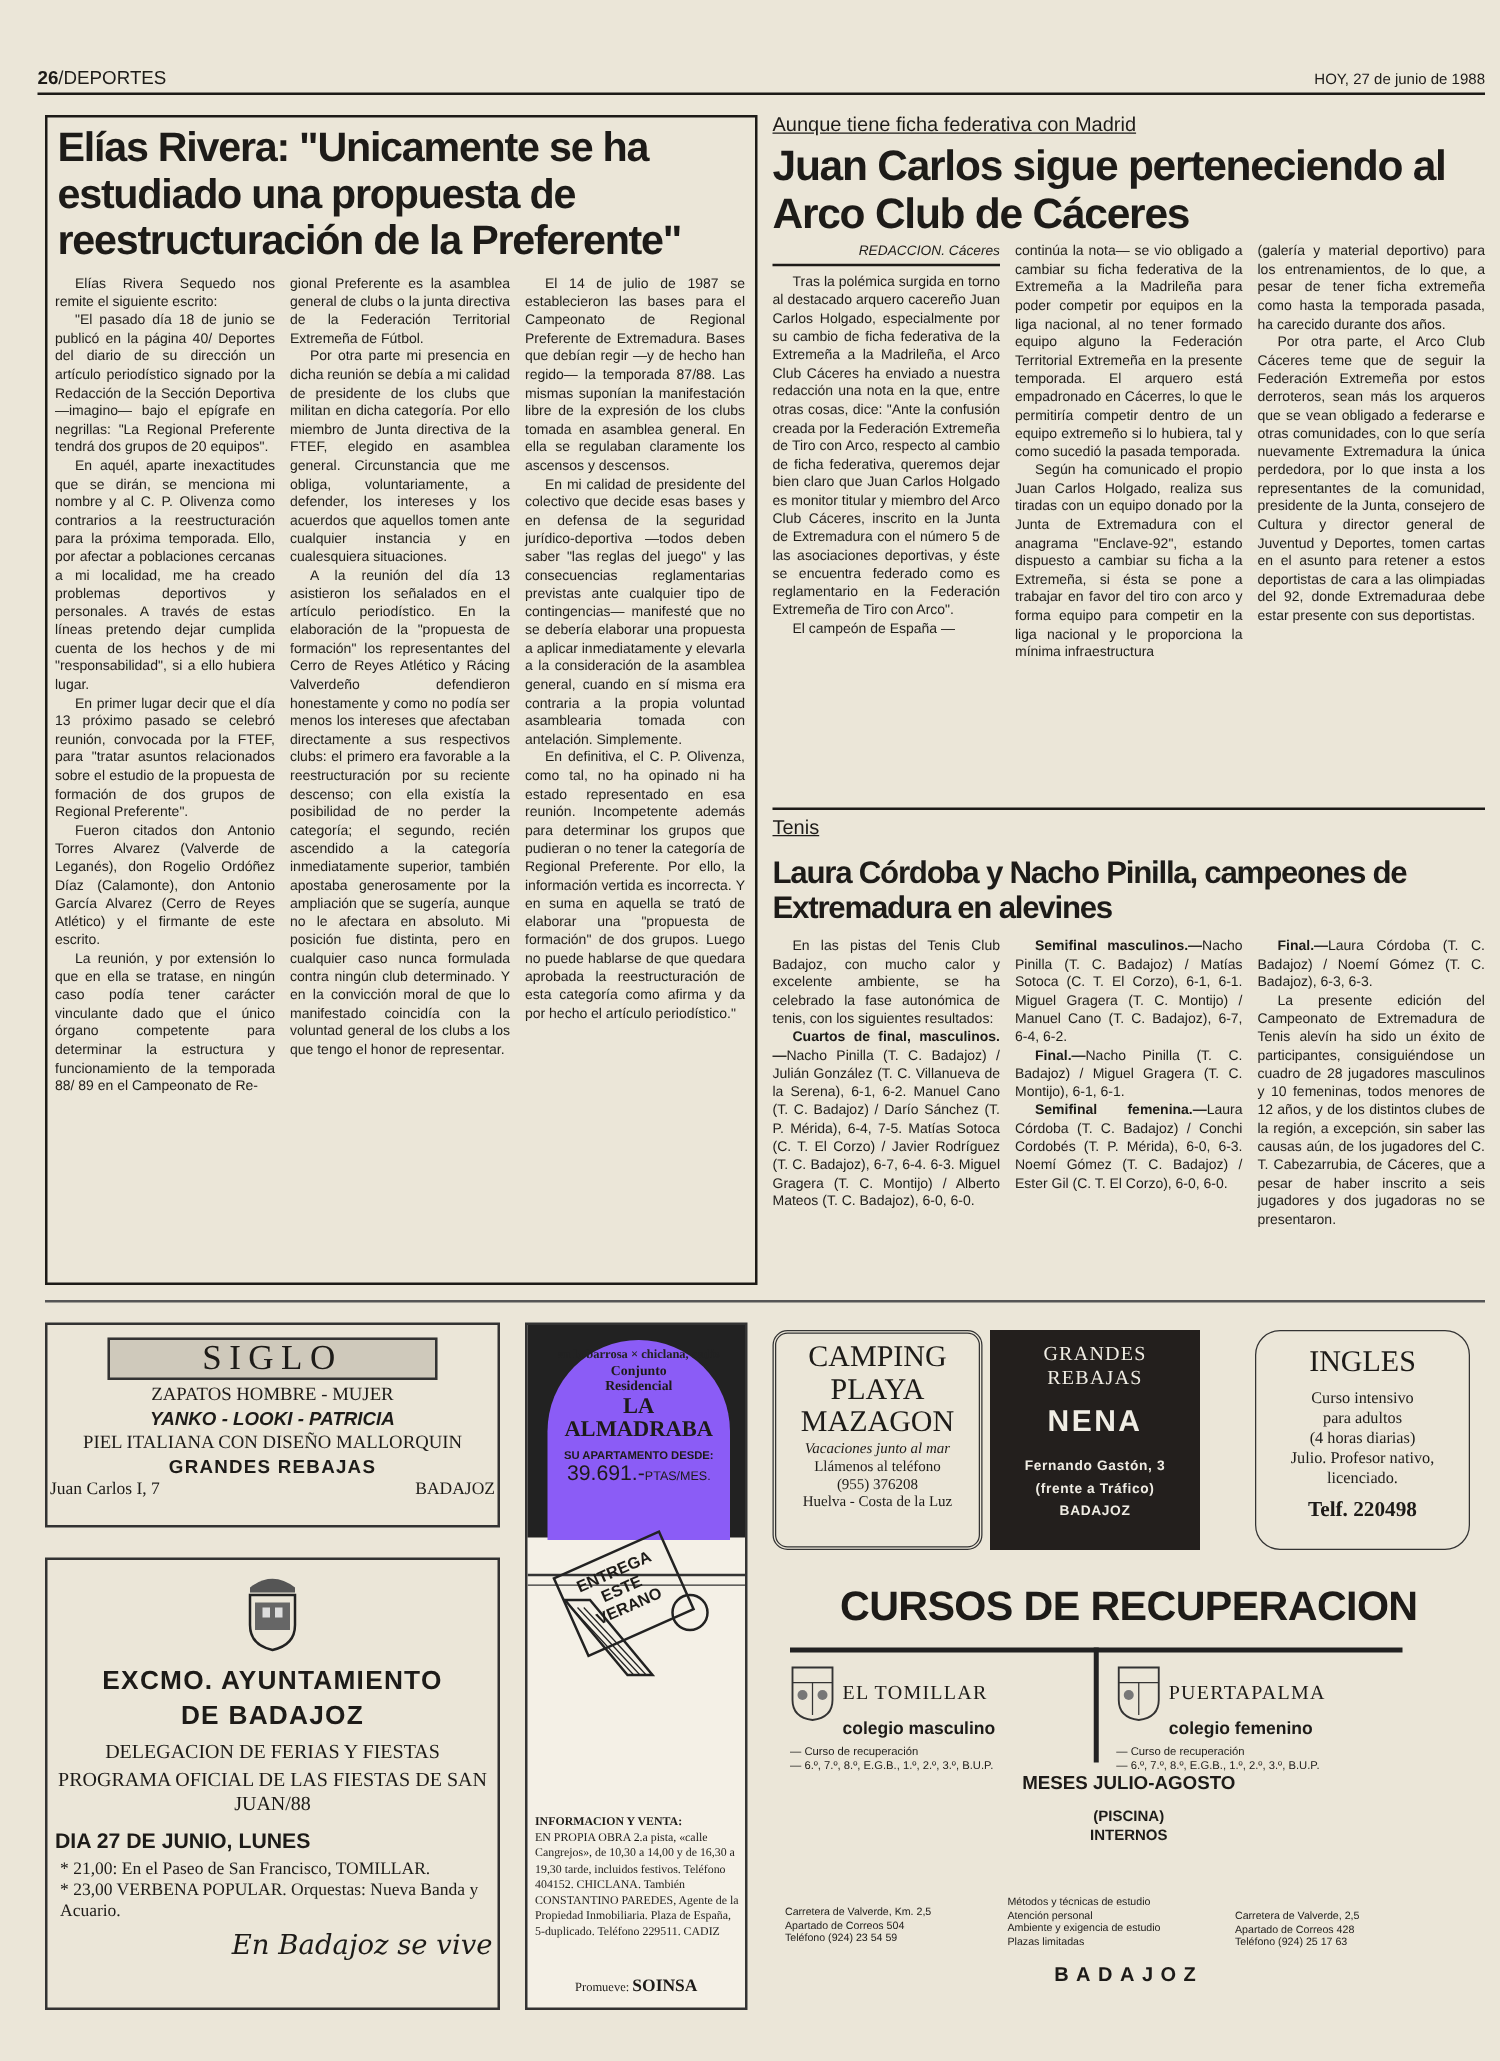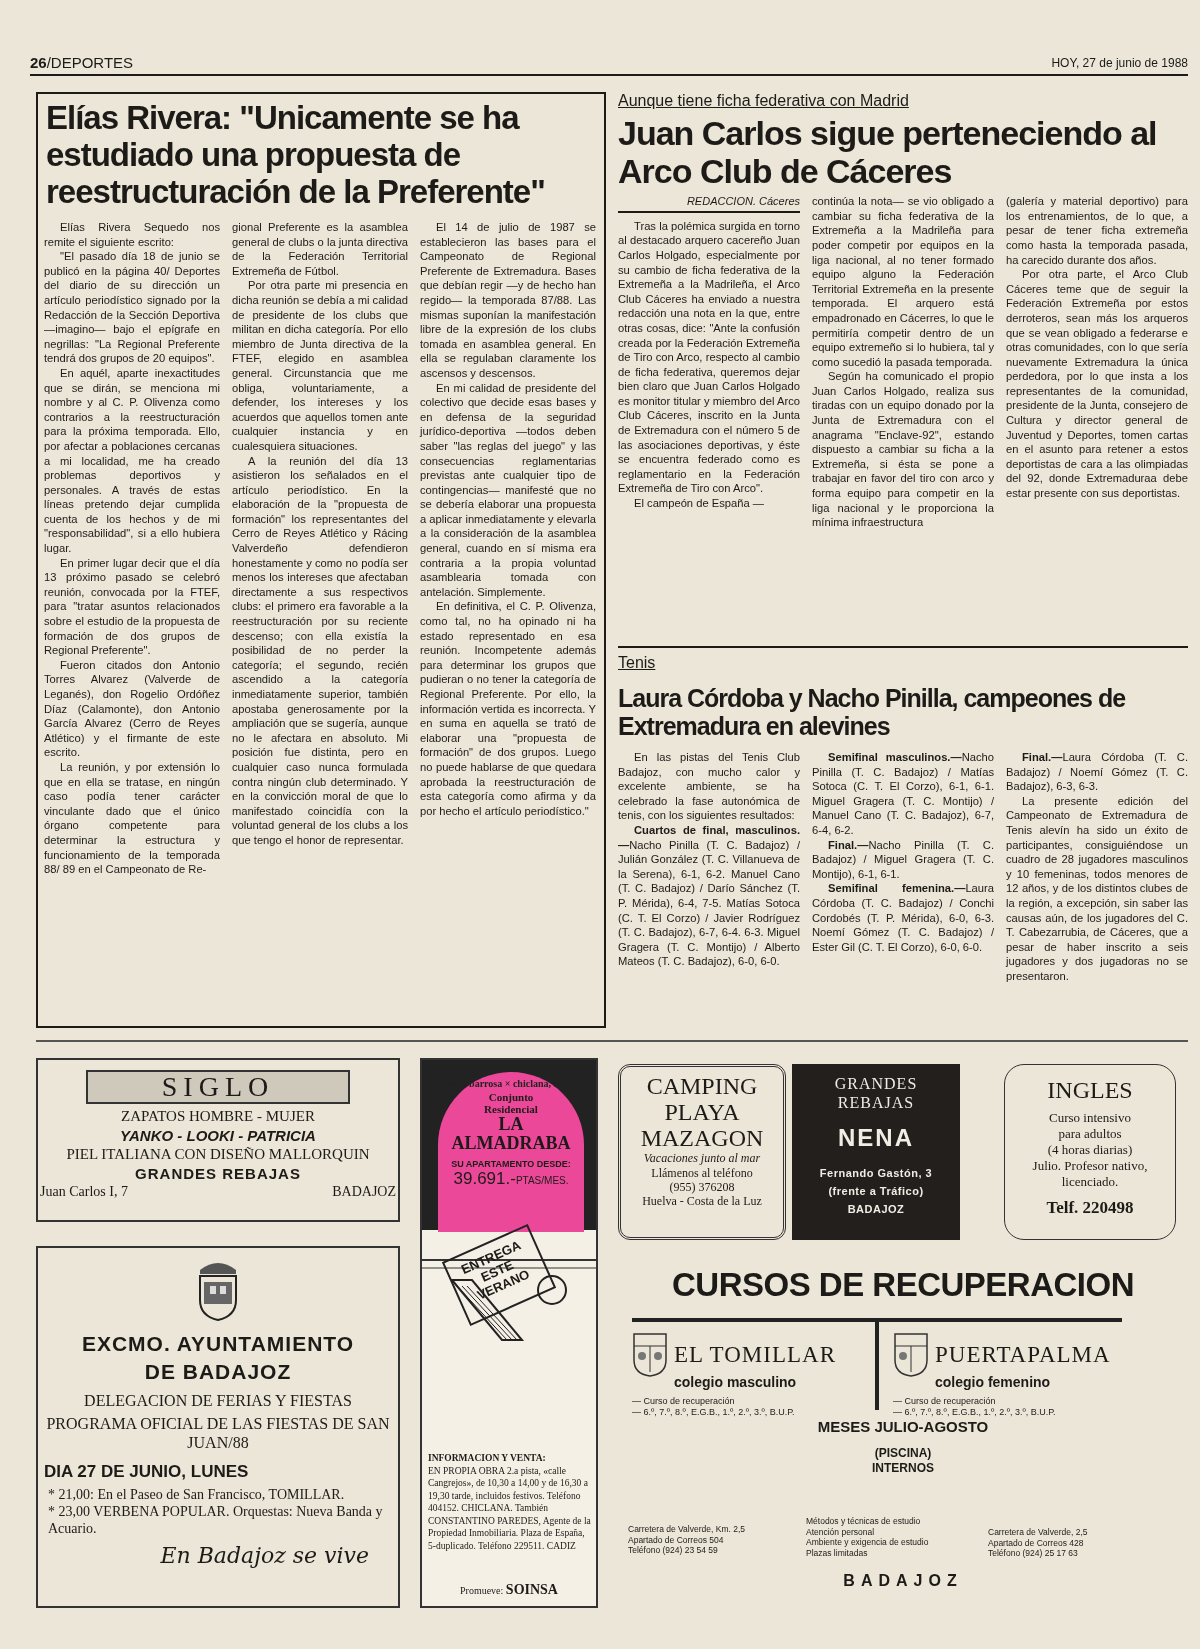--- a/index.html
+++ b/index.html
@@ -35,24 +35,24 @@
   .siglo .l4{font-weight:bold;font-size:15px;letter-spacing:1px;margin:2px 0;}
   .siglo .foot{display:flex;justify-content:space-between;padding:0 2px;font-family:"Liberation Serif",serif;font-size:14px;}
   .ayto{left:36px;top:1246px;width:364px;height:362px;border:2px solid #333;}
   .crest{margin:8px auto 0;width:52px;height:66px;}
   .ayto .t1{font-weight:bold;font-size:21px;letter-spacing:1px;margin:6px 0 0;}
   .ayto .t2{font-weight:bold;font-size:21px;letter-spacing:1px;margin:4px 0 8px;}
   .ayto .t3{font-family:"Liberation Serif",serif;font-size:16px;margin:4px 0;}
   .ayto .t4{font-family:"Liberation Serif",serif;font-size:16px;margin:4px 0;line-height:19px;}
   .ayto .day{font-weight:bold;font-size:17px;text-align:left;padding-left:6px;margin:10px 0 4px;}
   .ayto .ev{font-family:"Liberation Serif",serif;font-size:14px;text-align:left;padding-left:10px;line-height:17px;}
-  .ayto .slogan{font-family:"DejaVu Serif",serif;font-style:italic;font-size:22px;text-align:right;padding-right:29px;margin-top:6px;}
+  .ayto .slogan{font-family:"DejaVu Serif",serif;font-style:italic;font-size:22px;text-align:right;padding-right:4px;margin-top:6px;}
   .alma{left:420px;top:1058px;width:178px;height:550px;border:2px solid #333;background:#f4f0e6;}
   .alma .top{background:#222;height:170px;position:relative;}
-  .alma .arch{position:absolute;left:16px;top:12px;width:146px;height:160px;background:#ec4899;border-radius:73px 73px 0 0;}
+  .alma .arch{position:absolute;left:16px;top:12px;width:146px;height:160px;background:#8b5cf6;border-radius:73px 73px 0 0;}
   .alma .arc{font-family:"Liberation Serif",serif;font-size:10px;font-weight:bold;color:#222;}
   .alma .c1{font-family:"Liberation Serif",serif;font-size:11px;font-weight:bold;margin-top:22px;}
   .alma .name{font-family:"Liberation Serif",serif;font-size:18px;font-weight:bold;line-height:19px;}
   .alma .desde{font-size:9px;font-weight:bold;margin-top:6px;}
   .alma .price{font-size:17px;}
   .alma .price small{font-size:10px;}
   .beach{height:120px;position:relative;margin-top:10px;}
   .stamp{position:absolute;left:30px;top:180px;width:90px;height:60px;border:2px solid #222;transform:rotate(-24deg);font-weight:bold;font-size:13px;line-height:15px;padding-top:6px;}
   .alma .info{position:absolute;left:6px;top:392px;width:164px;text-align:left;font-family:"Liberation Serif",serif;font-size:9.5px;line-height:12.5px;}
   .alma .info .ih{font-weight:bold;}
@@ -70,21 +70,21 @@
   .ingles .n{font-size:24px;margin-top:12px;}
   .ingles .d{font-size:13px;line-height:16px;margin-top:6px;}
   .ingles .tel{font-size:17px;font-weight:bold;margin-top:8px;}
   .cursos{left:618px;top:1266px;width:570px;height:360px;}
   .cursos .ttl{font-weight:bold;font-size:33px;text-align:center;letter-spacing:-0.5px;}
   .cursos .hr{position:absolute;left:14px;top:52px;width:490px;height:4px;background:#222;}
   .cursos .vr{position:absolute;left:257px;top:52px;width:4px;height:92px;background:#222;}
   .school{position:absolute;top:66px;width:220px;}
   .school .row{display:flex;align-items:center;gap:6px;}
   .shield{width:36px;height:46px;}
-  .school .nm{font-family:"Liberation Serif",serif;font-size:23px;letter-spacing:1px;}
+  .school .nm{font-family:"Liberation Serif",serif;font-size:16px;letter-spacing:1px;}
   .school .sub{font-weight:bold;font-size:14px;margin-left:42px;margin-top:-4px;}
   .school .li{font-size:9px;line-height:11px;margin-top:6px;}
   .cursos .meses{position:absolute;left:0;right:0;top:152px;text-align:center;font-weight:bold;font-size:15px;}
   .cursos .pisc{position:absolute;left:0;right:0;top:180px;text-align:center;font-weight:bold;font-size:12px;line-height:15px;}
   .addr{position:absolute;font-size:8.5px;line-height:10.5px;}
   .cursos .city{position:absolute;left:0;right:0;top:306px;text-align:center;font-weight:bold;font-size:16px;letter-spacing:6px;}
 </style>
 </head>
 <body>
 

